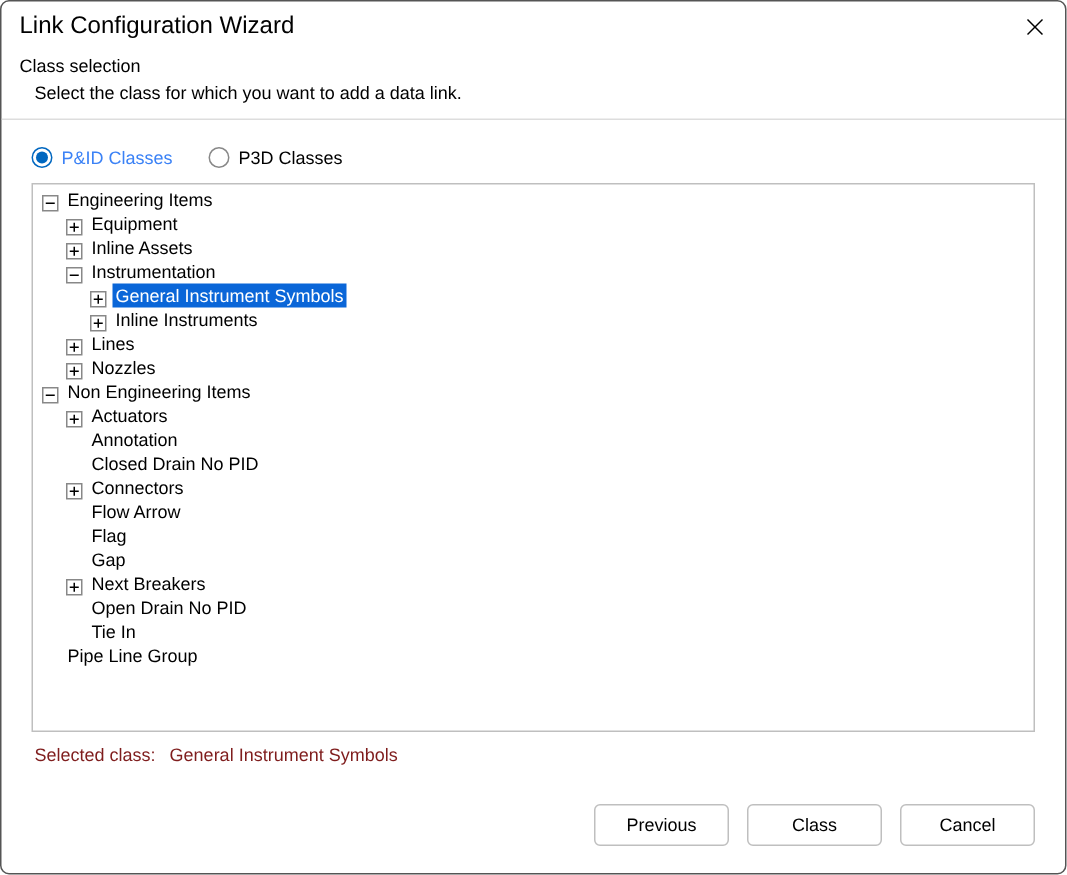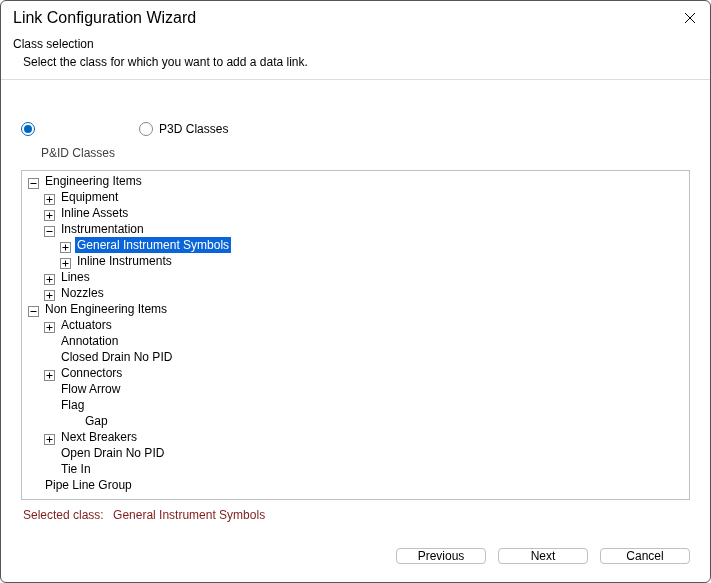--- a/index.html
+++ b/index.html
@@ -58,21 +58,21 @@
     width: 14px; height: 14px; border-radius: 50%;
     border: 1px solid #888;
     display: flex; align-items: center; justify-content: center;
     background: #fff;
   }
   .radio.selected .dot { border-color: #0067c0; }
   .radio.selected .dot::after {
     content: ""; width: 8px; height: 8px; border-radius: 50%;
     background: #0067c0;
   }
-  .radio.selected .rlabel { color: #404040; margin-top: 48px; }
+  .radio.selected .rlabel { color: #3b82f6; }
   .tree-box {
     flex: 1;
     border: 1px solid #bfbfbf;
     overflow-y: scroll;
     padding: 2px 0 2px 0;
     min-height: 0;
     position: relative;
     font-size: 12px;
     line-height: 16px;
   }
@@ -106,21 +106,21 @@
   }
   .selected-row .sel-val { margin-left: 6px; }
   .footer {
     display: flex;
     justify-content: flex-end;
     gap: 12px;
     padding: 14px 20px 18px 20px;
   }
   .btn {
     min-width: 90px;
-    height: 16px;
+    height: 28px;
     border: 1px solid #bfbfbf;
     border-radius: 4px;
     background: #fff;
     font-size: 12px;
     display: flex; align-items: center; justify-content: center;
     cursor: default;
   }
   
   .tree-box::-webkit-scrollbar { width: 14px; }
   .tree-box::-webkit-scrollbar-track { background: #fff; }
@@ -263,21 +263,21 @@
         <span class="label">Connectors</span>
       </div>
       <div class="node" style="padding-left: 22px;">
         <span class="toggle none"></span>
         <span class="label">Flow Arrow</span>
       </div>
       <div class="node" style="padding-left: 22px;">
         <span class="toggle none"></span>
         <span class="label">Flag</span>
       </div>
-      <div class="node" style="padding-left: 22px; gap: 24px;">
+      <div class="node" style="padding-left: 22px;">
         <span class="toggle none"></span>
         <span class="label">Gap</span>
       </div>
       <div class="node" style="padding-left: 22px;">
         <span class="toggle ">
           <svg viewBox="0 0 7 7">
             <line x1="3.5" y1="0.5" x2="3.5" y2="6.5" stroke="#000" stroke-width="1"></line>
             <line x1="0.5" y1="3.5" x2="6.5" y2="3.5" stroke="#000" stroke-width="1"></line>
           </svg>
         </span>
@@ -299,15 +299,15 @@
 
   <div class="selected-row">
     <span>Selected class:</span>
     <span class="sel-val">General Instrument Symbols</span>
   </div>
 
 </div>
 
 <div class="footer">
   <div class="btn">Previous</div>
-  <div class="btn">Next</div>
+  <div class="btn">Class</div>
   <div class="btn">Cancel</div>
 </div>
 
 </body></html>

